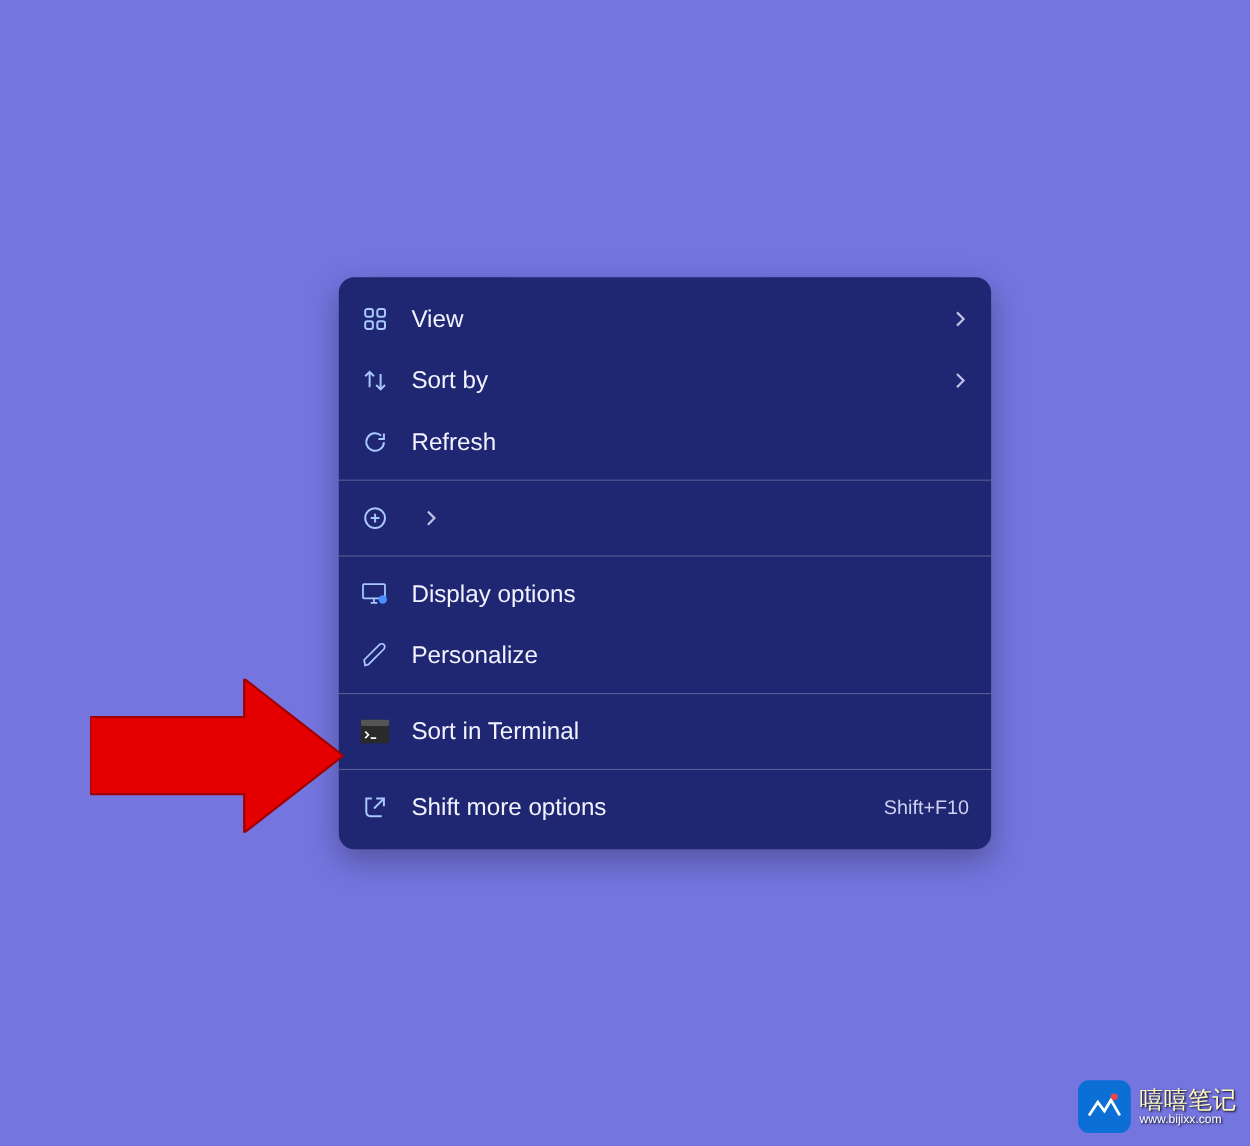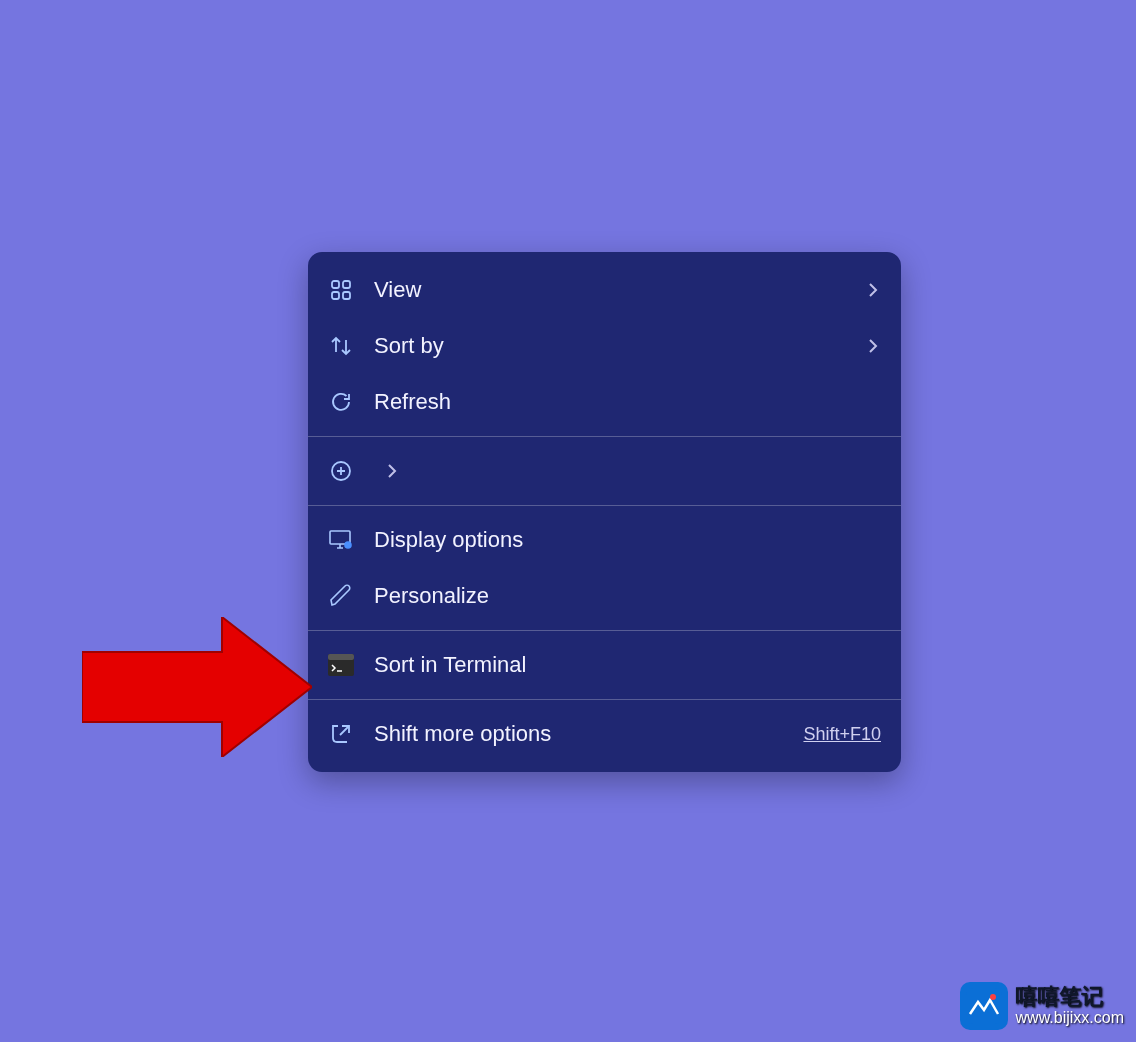--- a/index.html
+++ b/index.html
@@ -41,21 +41,20 @@
     color: #a9c8ff;
   }
   .menu-item .label {
     flex: 1;
     color: #f2f2ff;
   }
   .menu-item .shortcut {
     font-size: 18px;
     color: #d0d0f0;
     margin-left: 10px;
-    text-decoration: underline;
   }
   .menu-item .chevron {
     width: 16px;
     display: flex;
     align-items: center;
     justify-content: center;
     color: #c0c0e8;
     margin-left: 10px;
   }
   .divider {
@@ -84,28 +83,28 @@
     display: flex;
     align-items: center;
     justify-content: center;
   }
   .watermark-text {
     display: flex;
     flex-direction: column;
     line-height: 1.1;
   }
   .watermark-text .line1 {
-    color: #0f172a;
-    font-weight: bold;
+    color: #fef9c3;
+    font-weight: normal;
     font-size: 22px;
     text-shadow: 1px 1px 2px #000;
   }
   .watermark-text .line2 {
     color: #fff;
-    font-size: 16px;
+    font-size: 11px;
     text-shadow: 1px 1px 2px #000;
   }
 </style>
 </head>
 <body>
 
 <div class="context-menu">
 
   <div class="menu-item">
     <span class="icon">

